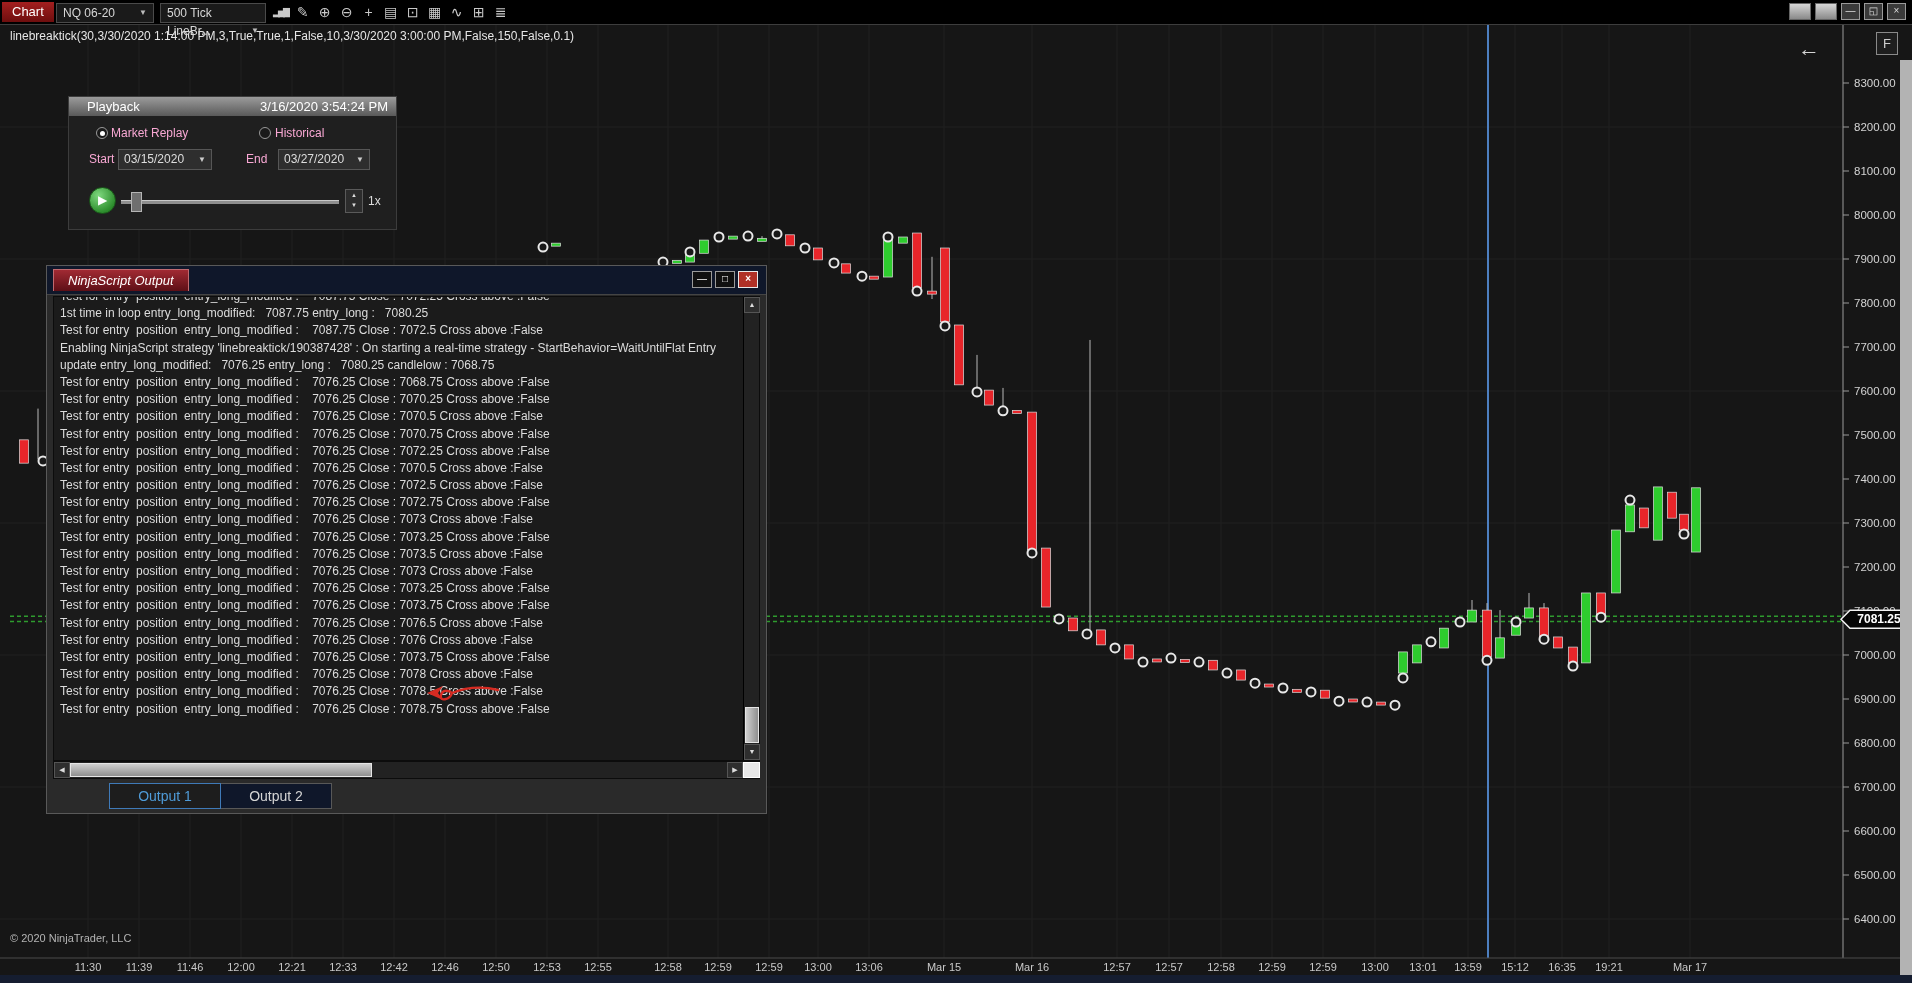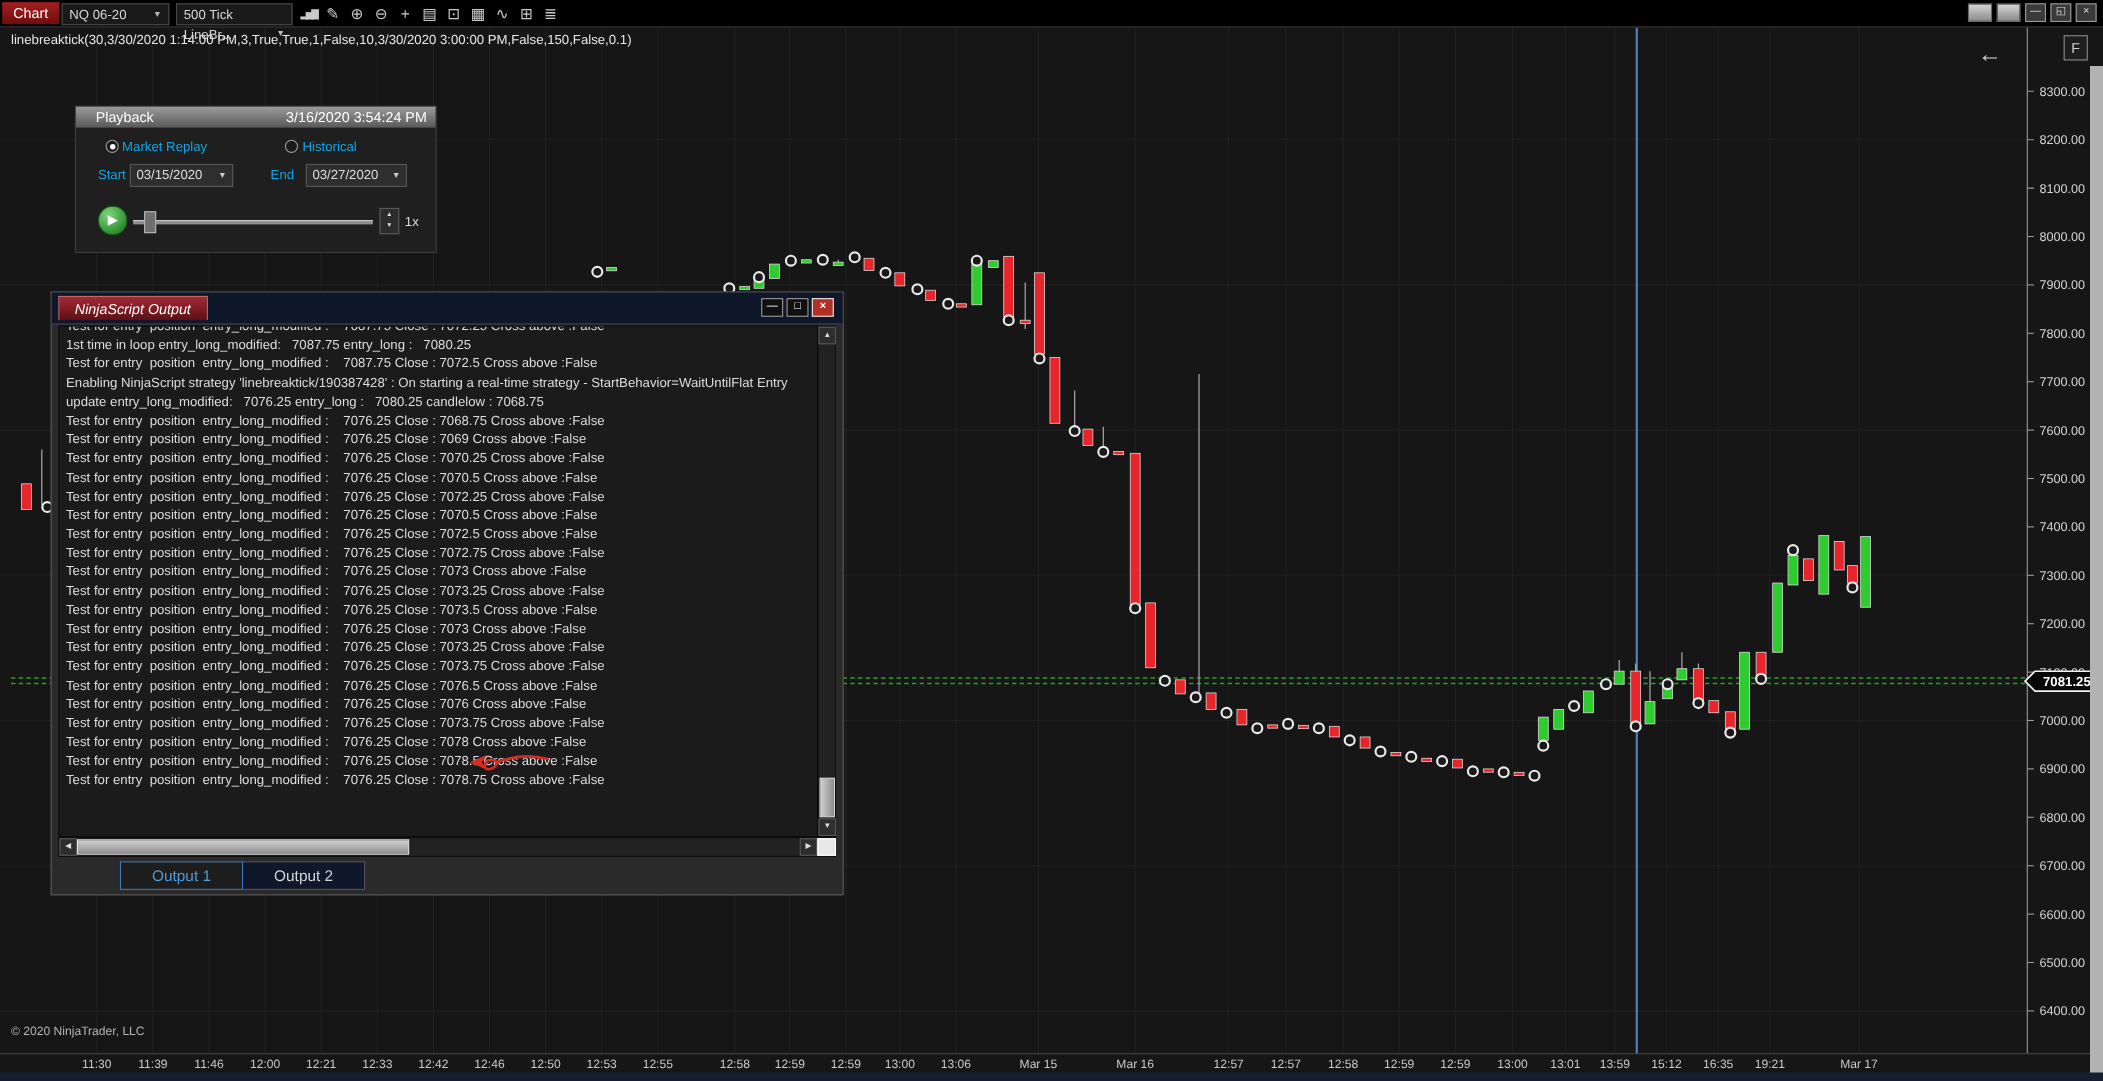--- a/index.html
+++ b/index.html
@@ -36,21 +36,21 @@
   #playback{position:absolute;left:68px;top:96px;width:327px;height:132px;background:#1f1f1f;
             border:1px solid #3c3c3c;z-index:10;font-size:12px;}
   #pb-head{position:absolute;left:0;top:0;right:0;height:19px;
            background:linear-gradient(#9b9b9b,#595959);color:#fff;font-size:13px;line-height:19px;}
   #pb-title{position:absolute;left:18px;}
   #pb-date{position:absolute;right:8px;}
   .radio{position:absolute;width:10px;height:10px;border-radius:50%;background:#1a1a1a;
          border:1px solid #999;}
   .radio.sel::after{content:"";position:absolute;left:2.5px;top:2.5px;width:5px;height:5px;
          border-radius:50%;background:#fff;}
-  .pb-lab{position:absolute;color:#0ea5e9;}
+  .pb-lab{position:absolute;color:#f9a8d4;}
   .pb-dd{position:absolute;height:19px;background:#2e2e2e;border:1px solid #565656;color:#ddd;
          line-height:19px;padding:0 5px;font-size:12px;}
   .pb-dd .chev{float:right;font-size:8px;color:#ccc;margin-left:6px;}
   #pb-play{position:absolute;left:20px;top:90px;width:25px;height:25px;border-radius:50%;
            background:radial-gradient(circle at 35% 30%,#7ed87e,#2f8f2f 70%,#1d6b1d);
            color:#fff;text-align:center;line-height:25px;font-size:12px;border:1px solid #1a5c1a;}
   #pb-track{position:absolute;left:52px;top:103px;width:218px;height:3px;background:#8f8f8f;
             border-top:1px solid #c9c9c9;}
   #pb-handle{position:absolute;left:62px;top:95px;width:9px;height:18px;background:#6f6f6f;
              border:1px solid #b5b5b5;}
@@ -381,23 +381,23 @@
     </div>
     <div id="out-body">
       <div id="log">
 
       <div class="logrow">Test for entry  position  entry_long_modified :    7087.75 Close : 7072.25 Cross above :False</div>
           <div class="logrow">1st time in loop entry_long_modified:   7087.75 entry_long :   7080.25</div>
           <div class="logrow">Test for entry  position  entry_long_modified :    7087.75 Close : 7072.5 Cross above :False</div>
           <div class="logrow">Enabling NinjaScript strategy 'linebreaktick/190387428' : On starting a real-time strategy - StartBehavior=WaitUntilFlat Entry</div>
           <div class="logrow">update entry_long_modified:   7076.25 entry_long :   7080.25 candlelow : 7068.75</div>
           <div class="logrow">Test for entry  position  entry_long_modified :    7076.25 Close : 7068.75 Cross above :False</div>
-          <div class="logrow">Test for entry  position  entry_long_modified :    7076.25 Close : 7069 Cross above :False</div>
           <div class="logrow">Test for entry  position  entry_long_modified :    7076.25 Close : 7070.25 Cross above :False</div>
           <div class="logrow">Test for entry  position  entry_long_modified :    7076.25 Close : 7070.5 Cross above :False</div>
+          <div class="logrow">Test for entry  position  entry_long_modified :    7076.25 Close : 7070.75 Cross above :False</div>
           <div class="logrow">Test for entry  position  entry_long_modified :    7076.25 Close : 7072.25 Cross above :False</div>
           <div class="logrow">Test for entry  position  entry_long_modified :    7076.25 Close : 7070.5 Cross above :False</div>
           <div class="logrow">Test for entry  position  entry_long_modified :    7076.25 Close : 7072.5 Cross above :False</div>
           <div class="logrow">Test for entry  position  entry_long_modified :    7076.25 Close : 7072.75 Cross above :False</div>
           <div class="logrow">Test for entry  position  entry_long_modified :    7076.25 Close : 7073 Cross above :False</div>
           <div class="logrow">Test for entry  position  entry_long_modified :    7076.25 Close : 7073.25 Cross above :False</div>
           <div class="logrow">Test for entry  position  entry_long_modified :    7076.25 Close : 7073.5 Cross above :False</div>
           <div class="logrow">Test for entry  position  entry_long_modified :    7076.25 Close : 7073 Cross above :False</div>
           <div class="logrow">Test for entry  position  entry_long_modified :    7076.25 Close : 7073.25 Cross above :False</div>
           <div class="logrow">Test for entry  position  entry_long_modified :    7076.25 Close : 7073.75 Cross above :False</div>

